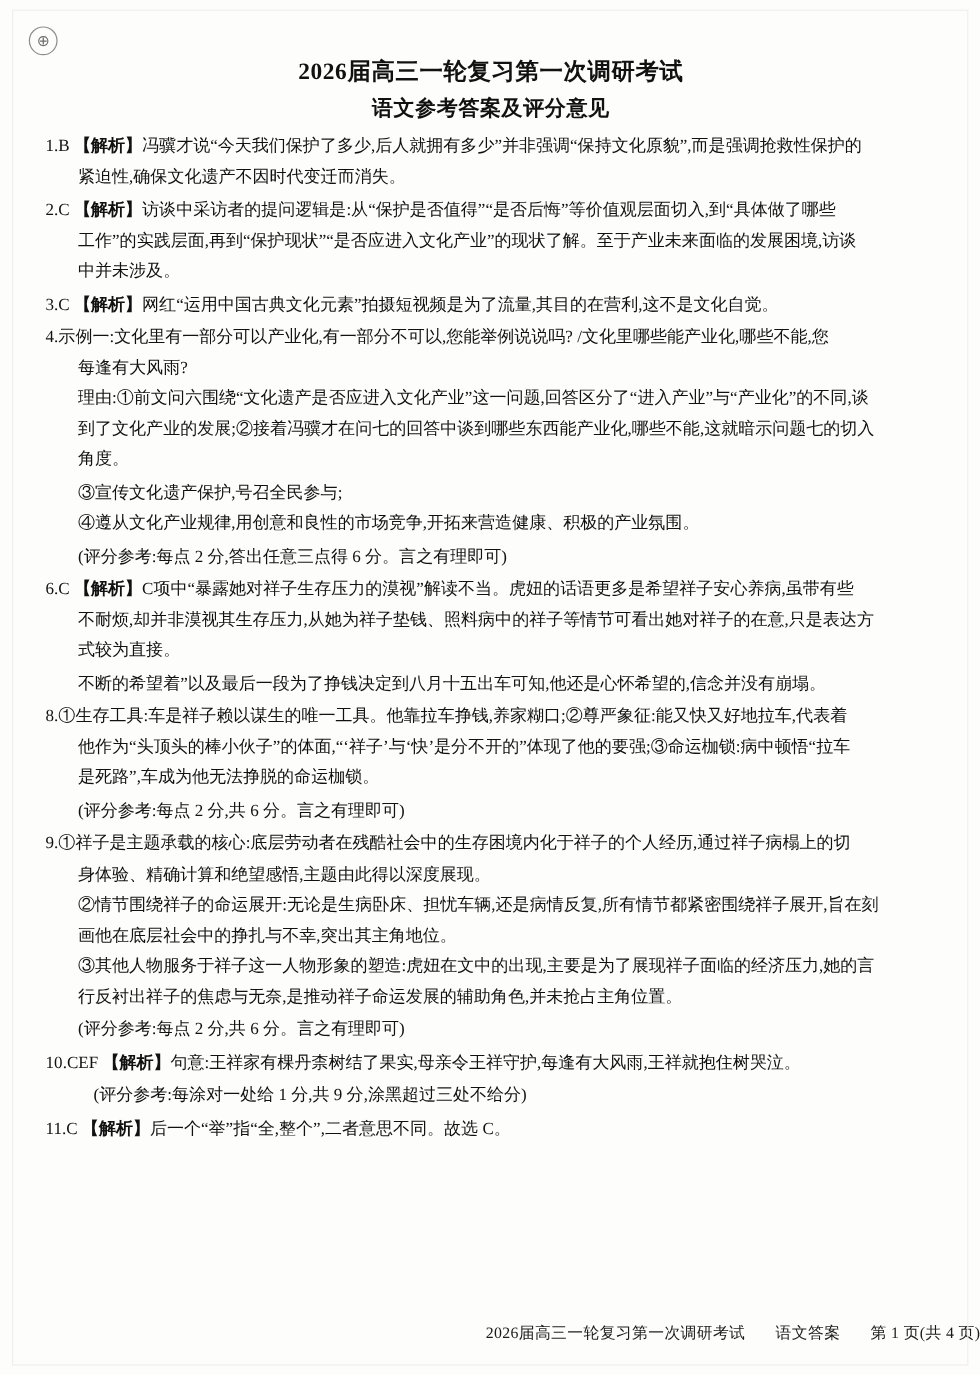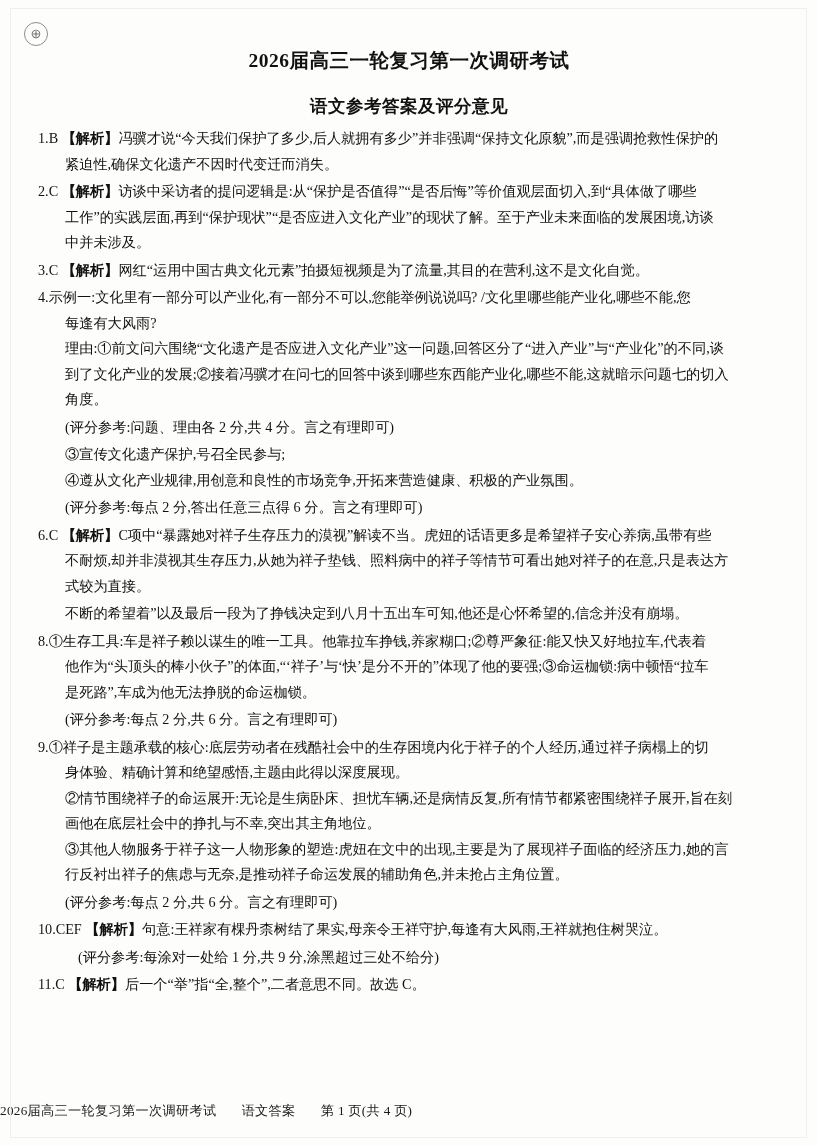--- a/index.html
+++ b/index.html
@@ -54,21 +54,21 @@
     letter-spacing: 0.5px;
     line-height: 30px;
     font-family: "Liberation Serif", "DejaVu Serif", serif;
   }
   .doc-subtitle {
     text-align: center;
     font-size: 17.5px;
     font-weight: bold;
     letter-spacing: 0.5px;
     line-height: 28px;
-    margin-top: 16px;
+    margin-top: 0;
     margin-bottom: 6px;
   }
   .qblock {
     margin-bottom: 2px;
   }
   .line {
     font-size: 14.2px;
     line-height: 25.5px;
     text-align: justify;
     text-justify: inter-ideograph;
@@ -90,21 +90,21 @@
   }
   .bold {
     font-weight: bold;
     margin-top: 20px;
   }
   .footer {
     position: absolute;
     left: 0;
     right: 0;
     bottom: 26px;
-    text-align: left;
+    text-align: right;
     font-size: 13.2px;
     color: #1a1a1a;
     letter-spacing: 0.3px;
   }
   .footer .gap {
     display: inline-block;
     width: 18px;
   }
 </style>
 </head>
@@ -130,23 +130,20 @@
         </div>
         <div class="qblock">
           <div class="line hang">3.C <span class="bold">【解析】</span>网红“运用中国古典文化元素”拍摄短视频是为了流量,其目的在营利,这不是文化自觉。</div>
         </div>
         <div class="qblock">
           <div class="line hang">4.示例一:文化里有一部分可以产业化,有一部分不可以,您能举例说说吗? /文化里哪些能产业化,哪些不能,您</div>
           <div class="line indent1">每逢有大风雨?</div>
           <div class="line indent1">理由:①前文问六围绕“文化遗产是否应进入文化产业”这一问题,回答区分了“进入产业”与“产业化”的不同,谈</div>
           <div class="line indent1">到了文化产业的发展;②接着冯骥才在问七的回答中谈到哪些东西能产业化,哪些不能,这就暗示问题七的切入</div>
           <div class="line indent1">角度。</div>
-        </div>
-        <div class="qblock">
-          <div class="line indent1">(评分参考:问题、理由各 2 分,共 4 分。言之有理即可)</div>
         </div>
         <div class="qblock">
           <div class="line indent1">③宣传文化遗产保护,号召全民参与;</div>
           <div class="line indent1">④遵从文化产业规律,用创意和良性的市场竞争,开拓来营造健康、积极的产业氛围。</div>
         </div>
         <div class="qblock">
           <div class="line indent1">(评分参考:每点 2 分,答出任意三点得 6 分。言之有理即可)</div>
         </div>
         <div class="qblock">
           <div class="line hang">6.C <span class="bold">【解析】</span>C项中“暴露她对祥子生存压力的漠视”解读不当。虎妞的话语更多是希望祥子安心养病,虽带有些</div>

